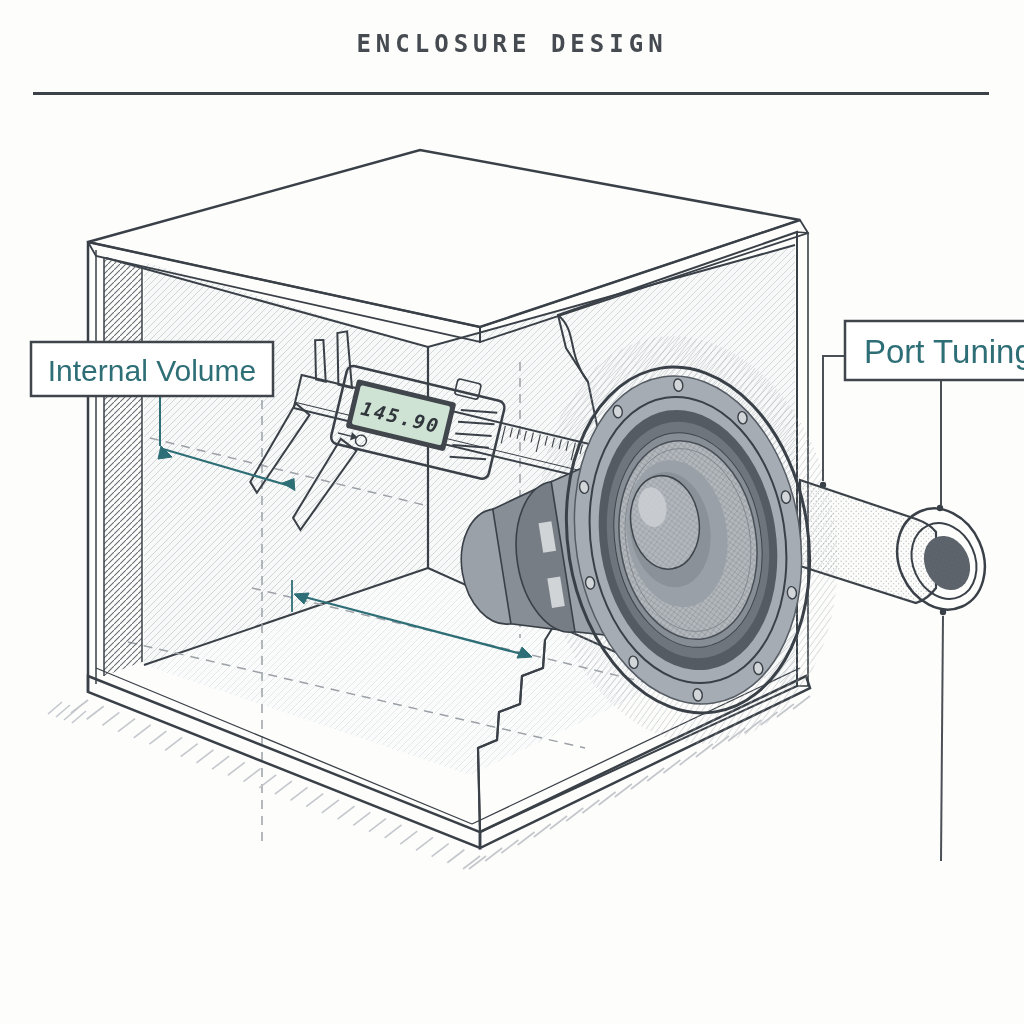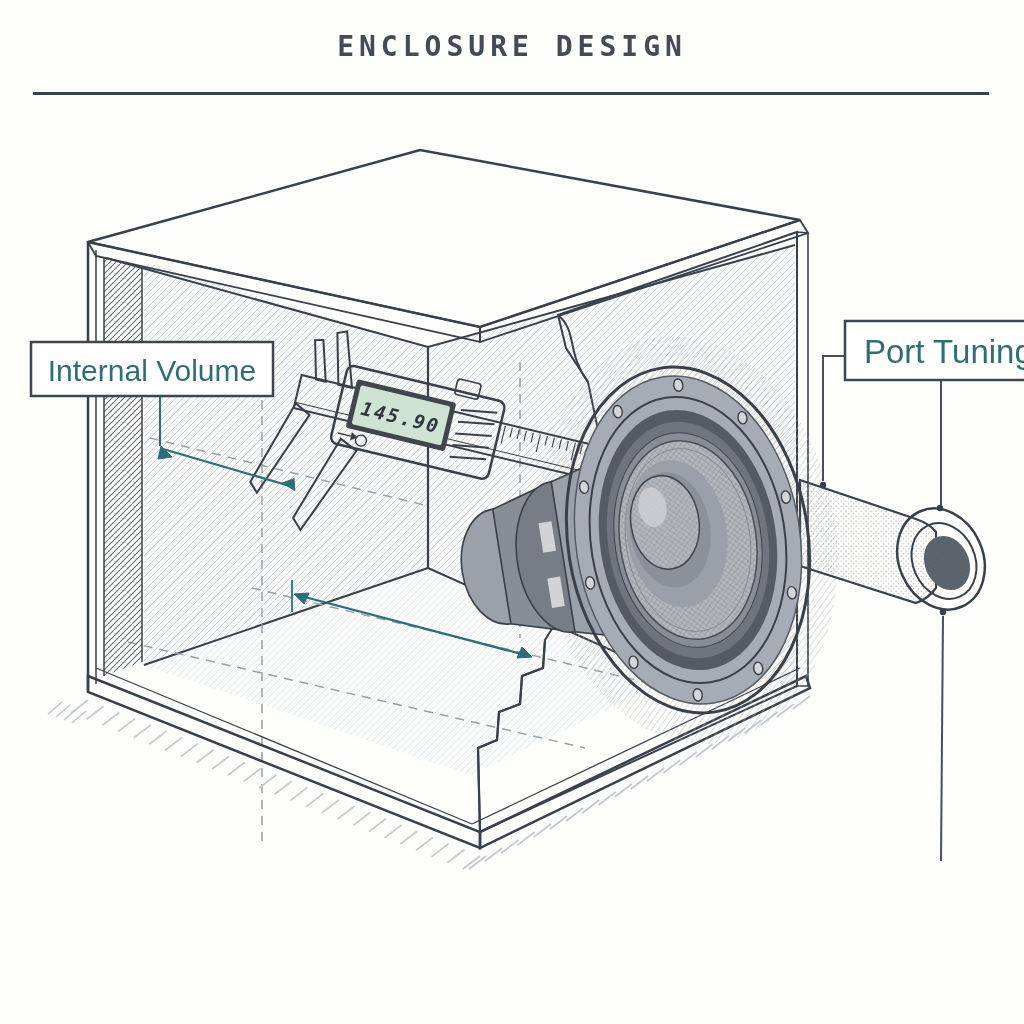--- a/index.html
+++ b/index.html
@@ -1,18 +1,18 @@
 <!DOCTYPE html>
 <html><head>
 <meta charset="utf-8">
 <style>
   html,body{margin:0;padding:0;width:1024px;height:1024px;overflow:hidden;background:#fdfdfc;}
   .stage{position:relative;width:1024px;height:1024px;font-family:"Liberation Sans",sans-serif;}
   .title-wrap{position:absolute;top:30px;left:0;width:1024px;text-align:center;}
-  .title{font-family:"DejaVu Sans Mono",monospace;font-size:28px;font-weight:600;
+  .title{font-family:"DejaVu Sans Mono",monospace;font-size:24px;font-weight:600;
          letter-spacing:5px;color:#464b51;white-space:nowrap;}
   .divider{position:absolute;top:92px;left:33px;width:956px;height:0;border-top:3px solid #3d4248;}
   svg{position:absolute;top:0;left:0;}
   .ink{stroke:#3a4047;fill:none;}
   .lbl-text{font-family:"Liberation Sans",sans-serif;fill:#2e6e76;}
   .lcd-digits{font-family:"DejaVu Sans Mono",monospace;font-weight:bold;font-style:italic;
               fill:#30363b;letter-spacing:2px;}
 </style>
 </head>
 <body>

